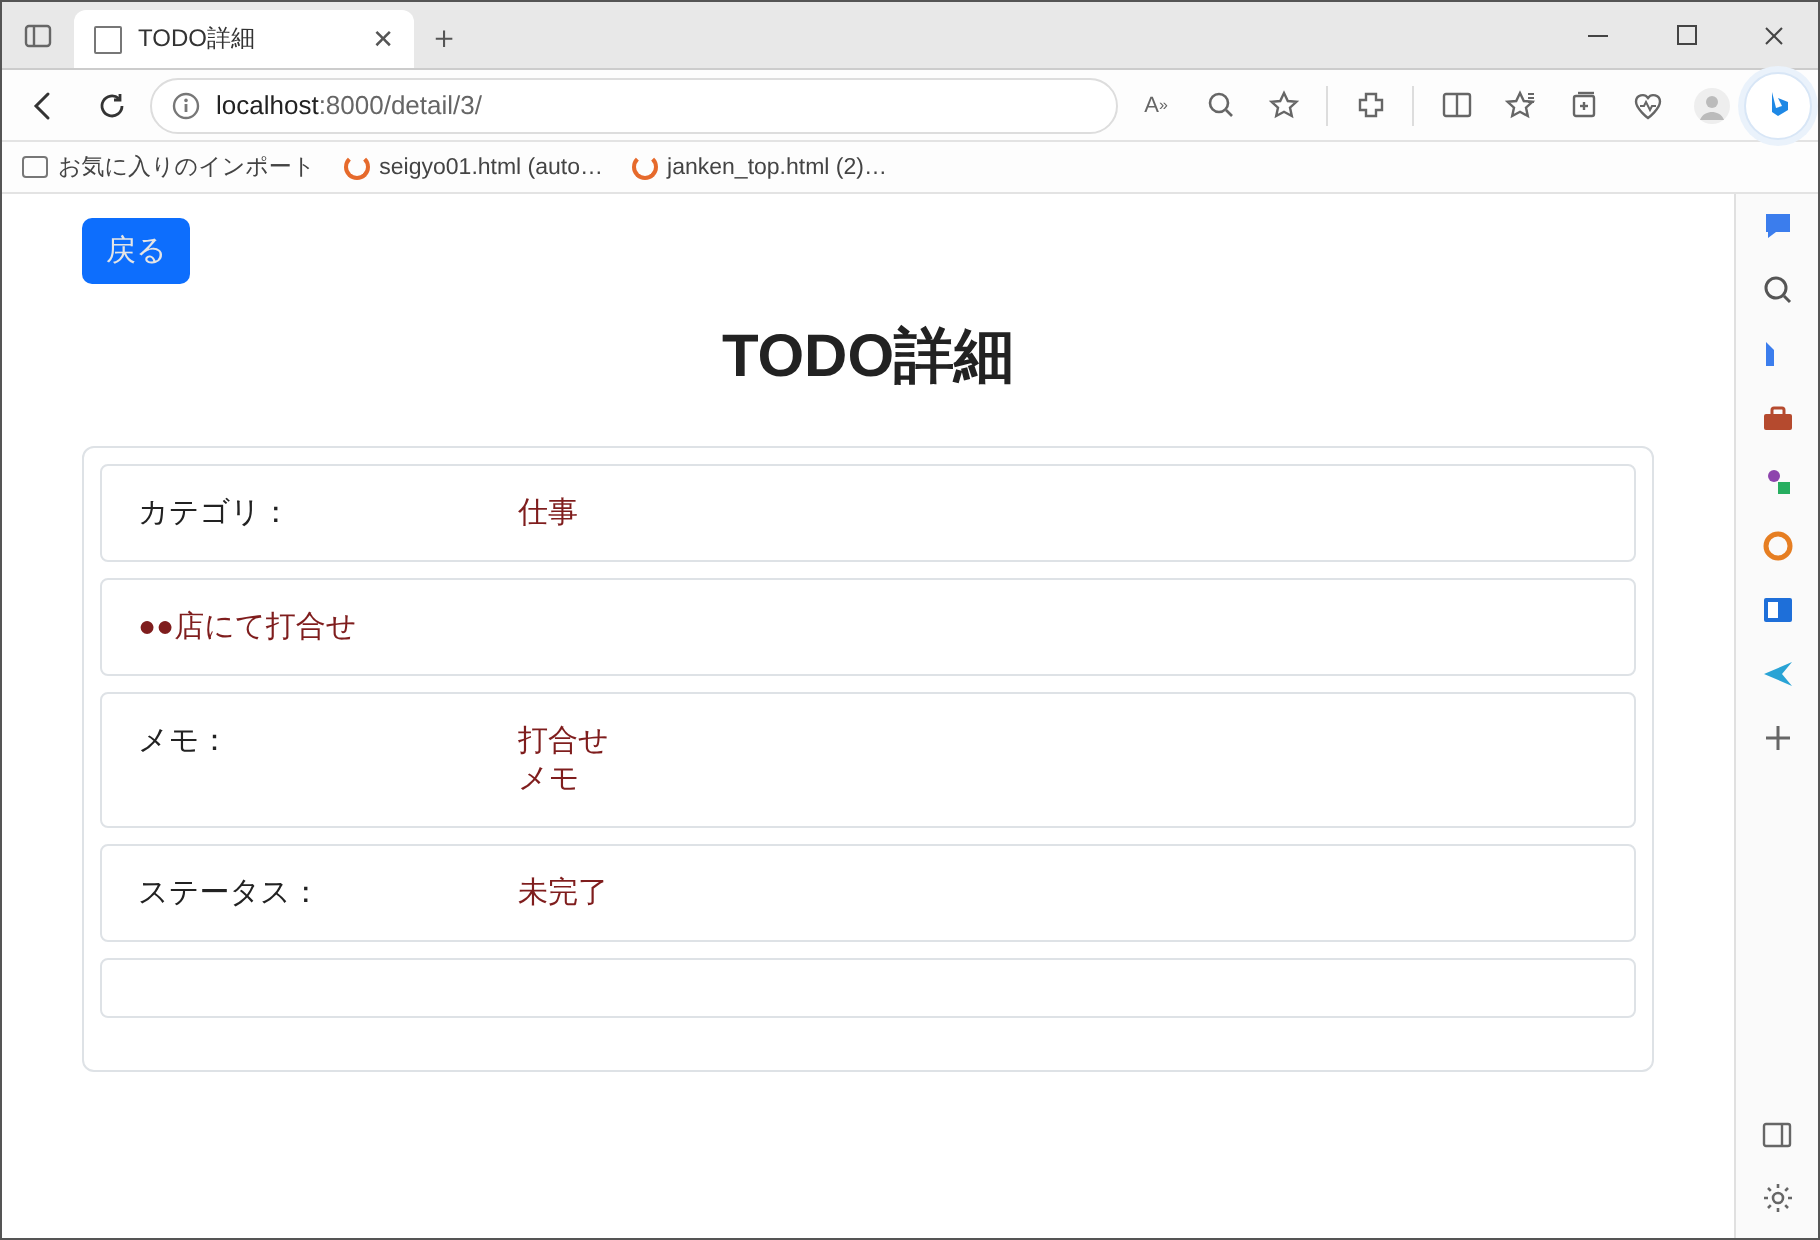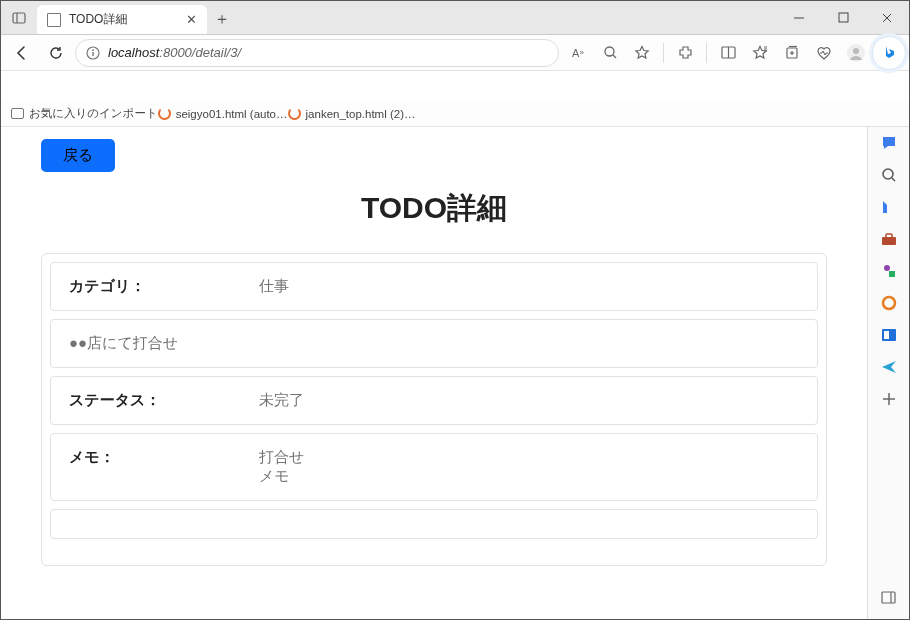--- a/index.html
+++ b/index.html
@@ -67,55 +67,54 @@
       height: 28px;
       background: #fff;
       border: 1px solid #ddd;
       border-radius: 14px;
       display: flex;
       align-items: center;
       padding: 0 10px;
       gap: 8px;
       font-size: 13px;
       color: #666;
-      font-style: italic;
     }
     .urlbox .host-strong { color: #222; }
     .right-icons { display:flex; align-items:center; gap:2px; }
     .divider { width:1px; height:20px; background:#ddd; margin:0 4px; }
 
     
     .bookmarks {
       height: 26px;
       background: #fdfdfd;
       display: flex;
       align-items: center;
       padding: 0 10px;
+      gap: 14px;
       font-size: 11.5px;
       color: #444;
       border-bottom: 1px solid #e3e3e3;
-      margin-top: 30px;
     }
     .bm-item { display:flex; align-items:center; gap:5px; }
     .bm-swirl { width:13px; height:13px; border:2px solid #e66a2c; border-radius:50%; border-top-color:transparent; }
     .bm-import-icon { width:13px; height:11px; border:1px solid #777; border-radius:2px; position:relative; }
 
     
     .content-wrap { display:flex; height: calc(100% - 96px); }
     .page {
       flex: 1;
       padding: 12px 40px;
       overflow: auto;
       color: #212529;
     }
     .btn-back {
       background: #0d6efd;
-      color: #000000;
+      color: #e5e5e5;
       border: none;
-      padding: 7px 22px;
+      padding: 7px 12px;
       border-radius: 5px;
       font-size: 15px;
     }
     h1.page-title {
       text-align: center;
       font-size: 30px;
       font-weight: 700;
       margin: 16px 0 24px;
       color: #222;
     }
@@ -125,22 +124,22 @@
       padding: 4px 8px 18px;
     }
     .detail-row {
       display: flex;
       border: 1px solid #dee2e6;
       border-radius: 4px;
       margin: 4px 0 8px;
       padding: 14px 18px;
       font-size: 15px;
     }
-    .detail-label { width: 190px; font-weight: 700; color: #222; }
-    .detail-value { color: #737373; white-space: pre-line; }
+    .detail-label { width: 190px; font-weight: 400; color: #222; }
+    .detail-value { color: #7f1d1d; white-space: pre-line; }
 
     
     .sidebar {
       width: 42px;
       background: #fafafa;
       border-left: 1px solid #e0e0e0;
       display: flex;
       flex-direction: column;
       align-items: center;
       padding-top: 6px;
@@ -303,27 +302,27 @@
     <h1 class="page-title">TODO詳細</h1>
     <div class="detail-card">
       <div class="detail-row">
         <div class="detail-label">カテゴリ：</div>
         <div class="detail-value">仕事</div>
       </div>
       <div class="detail-row">
         <div class="detail-value">●●店にて打合せ</div>
       </div>
       <div class="detail-row">
-        <div class="detail-label">ステータス：</div>
-        <div class="detail-value">未完了</div>
-      </div>
-      <div class="detail-row">
         <div class="detail-label">メモ：</div>
         <div class="detail-value">打合せ
 メモ</div>
+      </div>
+      <div class="detail-row">
+        <div class="detail-label">ステータス：</div>
+        <div class="detail-value">未完了</div>
       </div>
       <div class="detail-row">
       </div>
     </div>
   </div>
 
   <div class="sidebar">
     <div class="sbicon">
         <svg width="18" height="18" viewBox="0 0 18 18">
           <path d="M3 3h12v9H8l-4 3v-3H3z" fill="#3b7ded"></path>

